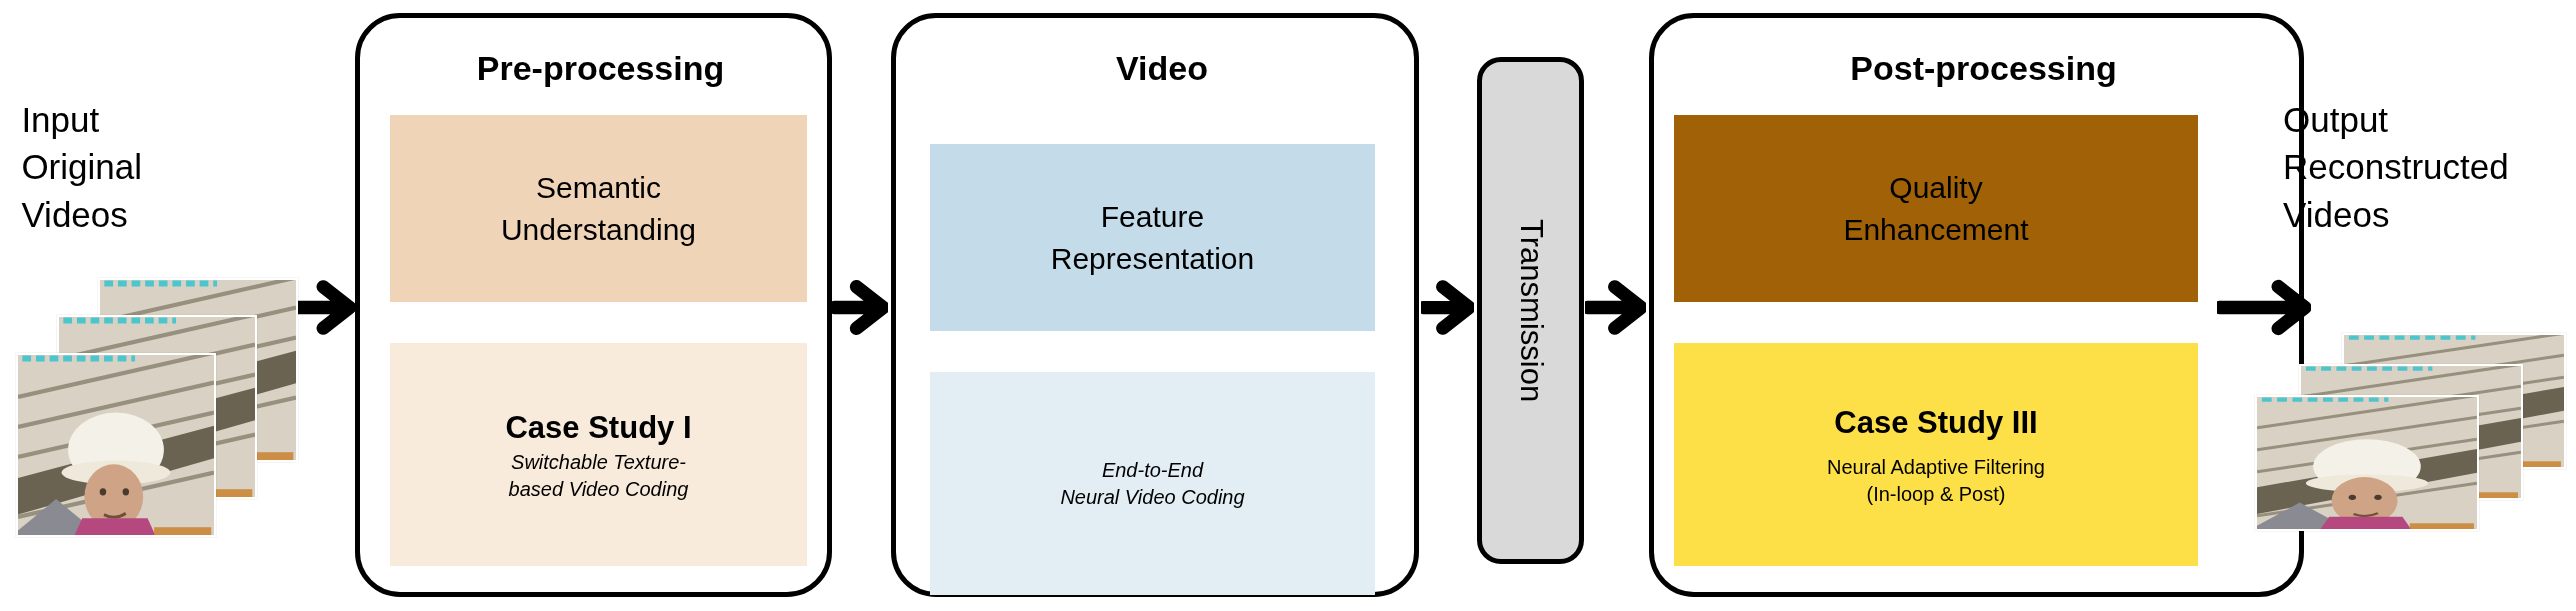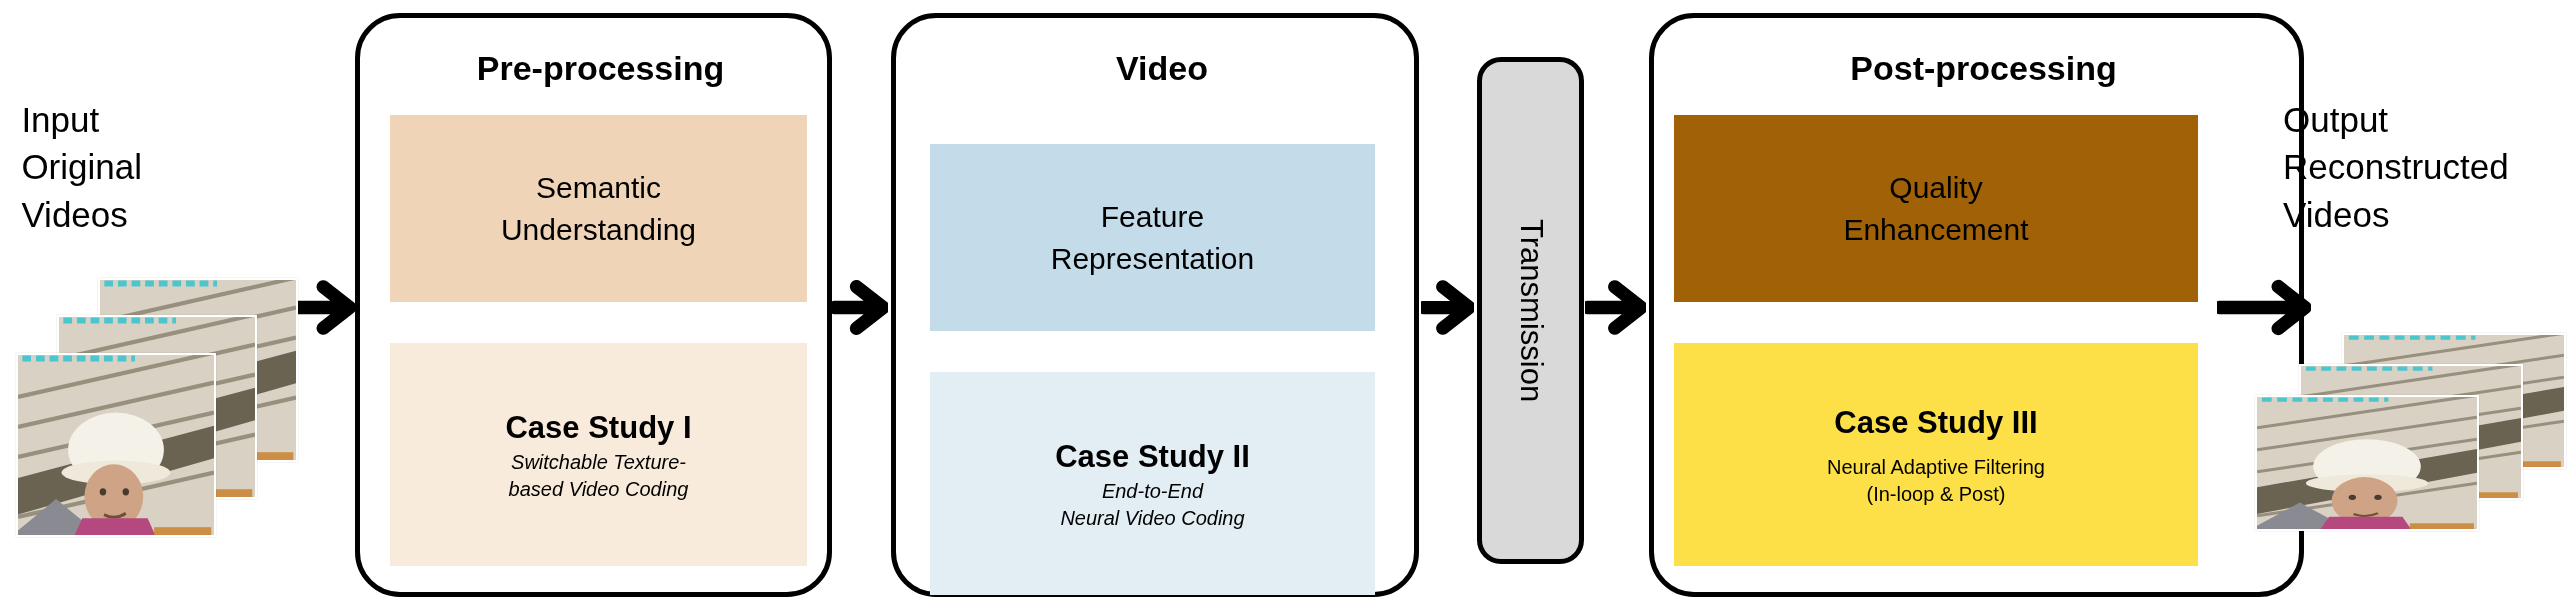--- a/index.html
+++ b/index.html
@@ -126,21 +126,20 @@
     <path d="M4 55 H78 M46 16 L96 55 L46 94"></path>
   </svg>
 
   <section class="stage cod">
     <h2 class="stage-title">Video</h2>
     <div class="block main-block" style="background-color: rgb(196, 220, 233);">
       <div class="block-text">Feature
 Representation</div>
     </div>
     <div class="block case-block" style="background-color: rgb(227, 238, 244);">
-      <div class="case-title">Case Study II</div>
       <div class="case-desc italic">End-to-End
 Neural Video Coding</div>
     </div>
   </section>
 
   <svg class="arrow" style="left:1421px;" width="53" height="59" viewBox="0 0 100 110">
     <path d="M4 55 H73 M41 16 L91 55 L41 94"></path>
   </svg>
 
   <div class="transmission" style="background-color: rgb(217, 217, 217);">

